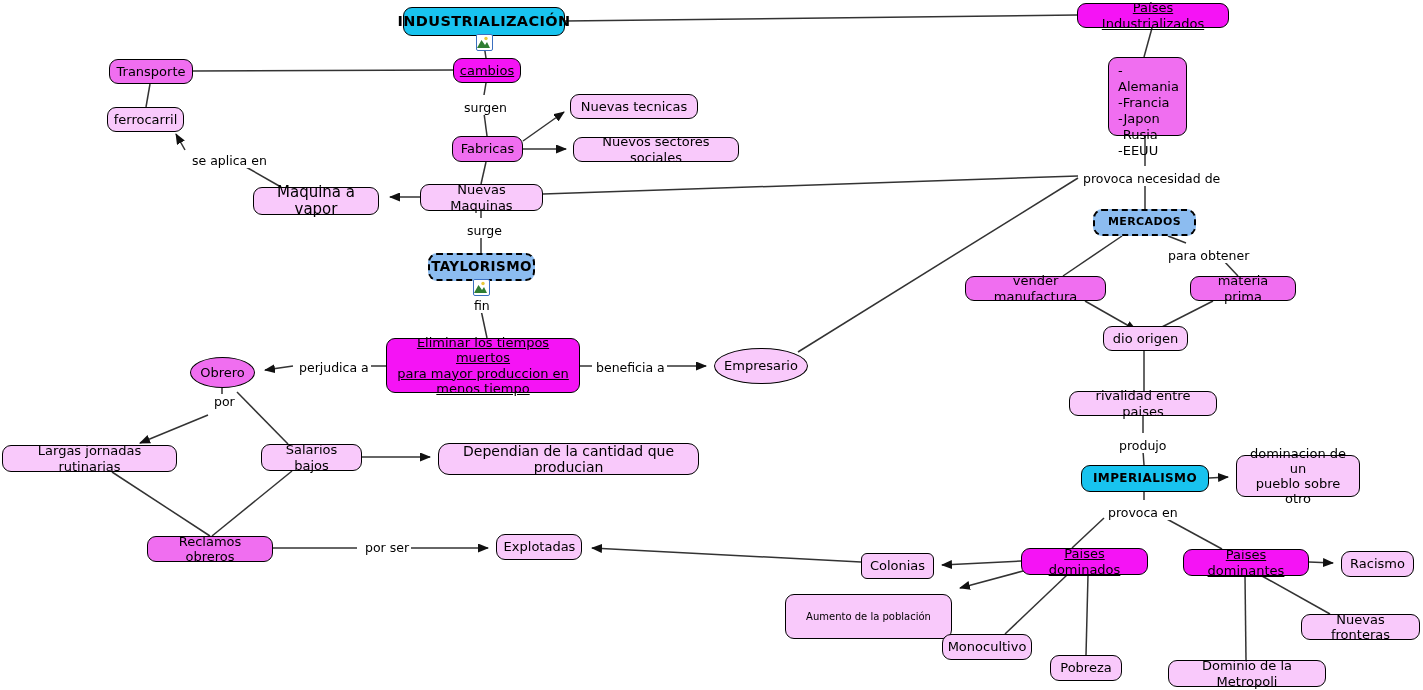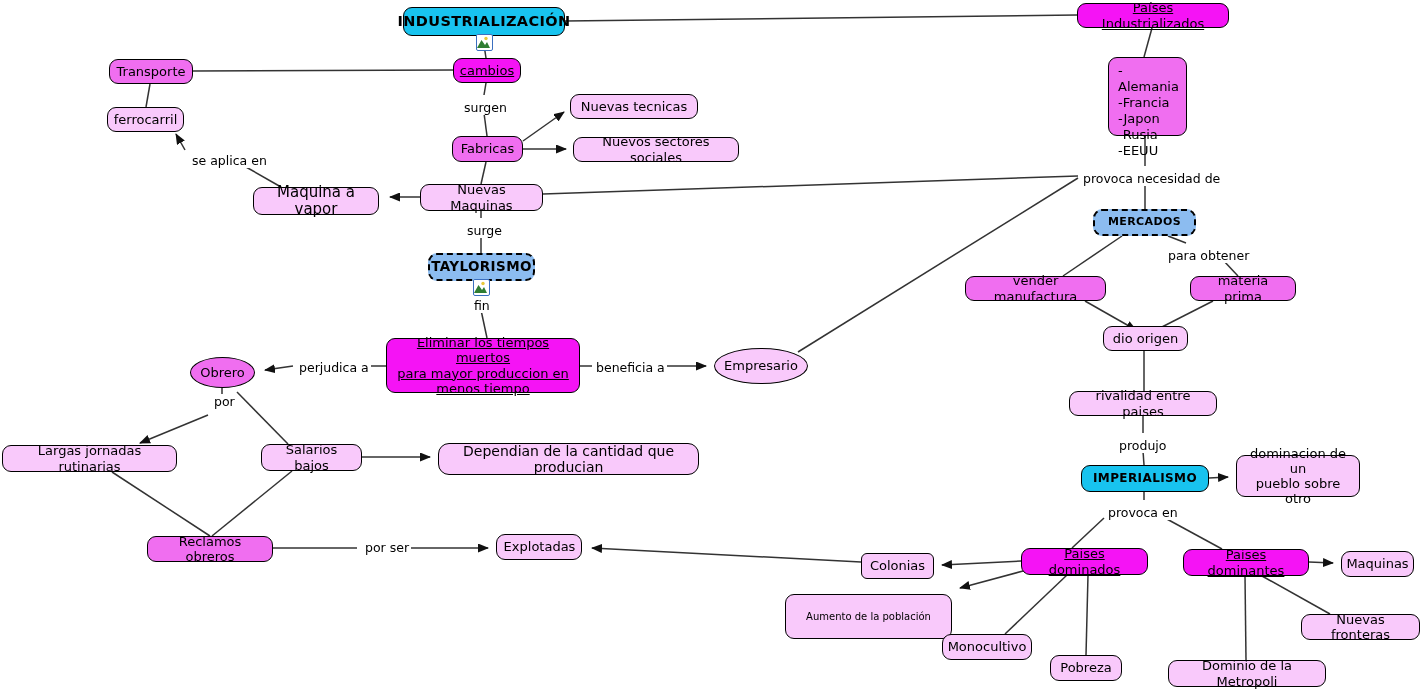--- a/index.html
+++ b/index.html
@@ -231,21 +231,21 @@
       <div class="node f-pale" style="left: 261px; top: 444px; width: 101px; height: 27px; font-size: 13px;">Salarios bajos</div>
       <div class="node f-pale" style="left: 438px; top: 443px; width: 261px; height: 32px; font-size: 14px; border-radius: 11px;">Dependian de la cantidad que producian</div>
       <div class="node f-cyan bold" style="left: 1081px; top: 465px; width: 128px; height: 27px; font-size: 12px;">IMPERIALISMO</div>
       <div class="node f-pale" style="left: 1236px; top: 455px; width: 124px; height: 42px; font-size: 13px;">dominacion de un
 pueblo sobre otro</div>
       <div class="node f-mid" style="left: 147px; top: 536px; width: 126px; height: 26px; font-size: 13px;">Reclamos obreros</div>
       <div class="node f-pale" style="left: 496px; top: 534px; width: 86px; height: 26px; font-size: 13px; padding-left: 8px;">Explotadas</div>
       <div class="node f-pale" style="left: 861px; top: 553px; width: 73px; height: 26px; font-size: 13px; border-radius: 6px;">Colonias</div>
       <div class="node f-strong" style="left: 1021px; top: 548px; width: 127px; height: 27px; font-size: 13px;">Paises dominados</div>
       <div class="node f-strong" style="left: 1183px; top: 549px; width: 126px; height: 27px; font-size: 13px;">Paises dominantes</div>
-      <div class="node f-pale" style="left: 1341px; top: 551px; width: 73px; height: 26px; font-size: 13px;">Maquinas</div>
+      <div class="node f-pale" style="left: 1341px; top: 551px; width: 73px; height: 26px; font-size: 13px;">Racismo</div>
       <div class="node f-pale" style="left: 785px; top: 594px; width: 167px; height: 45px; font-size: 10px;">Aumento de la población</div>
       <div class="node f-pale" style="left: 1301px; top: 614px; width: 119px; height: 26px; font-size: 13px;">Nuevas fronteras</div>
       <div class="node f-pale" style="left: 942px; top: 634px; width: 90px; height: 26px; font-size: 13px;">Monocultivo</div>
       <div class="node f-pale" style="left: 1168px; top: 660px; width: 158px; height: 27px; font-size: 13px;">Dominio de la Metropoli</div>
       <div class="node f-pale" style="left: 1050px; top: 655px; width: 72px; height: 26px; font-size: 13px;">Pobreza</div>
     </div>
   <div id="labels">
       <div class="elabel" style="left: 462px; top: 100px;">surgen</div>
       <div class="elabel" style="left: 190px; top: 153px;">se aplica en</div>
       <div class="elabel" style="left: 1081px; top: 171px;">provoca necesidad de</div>

